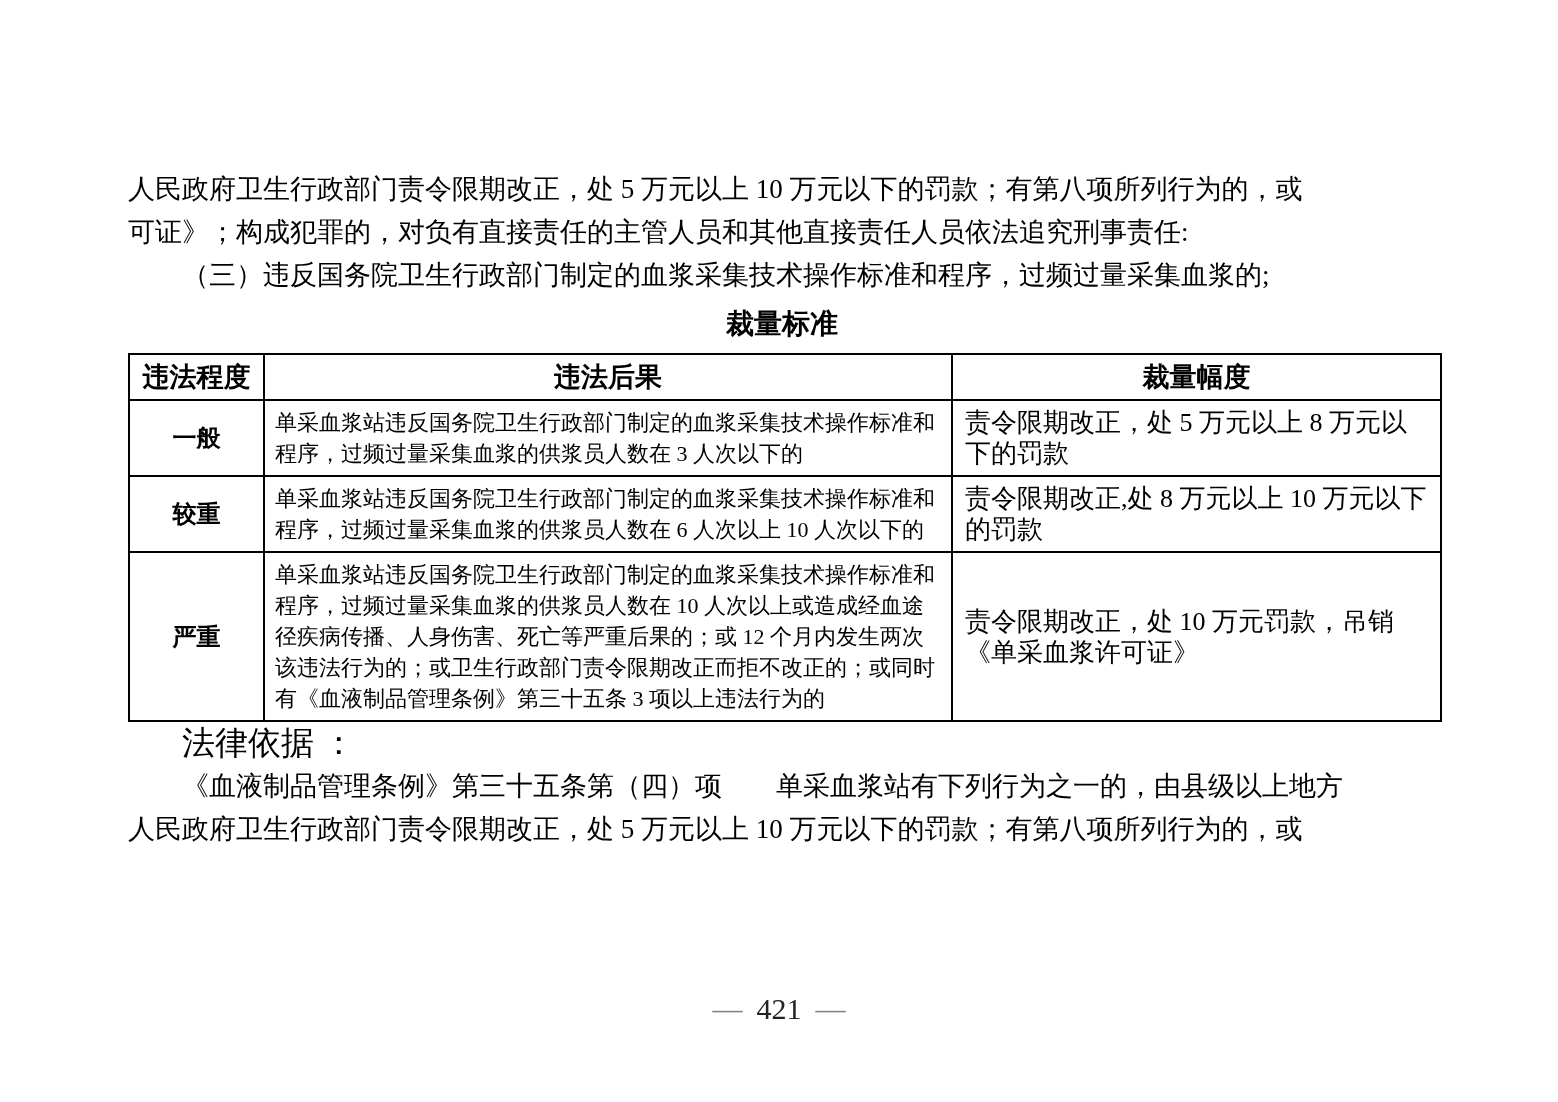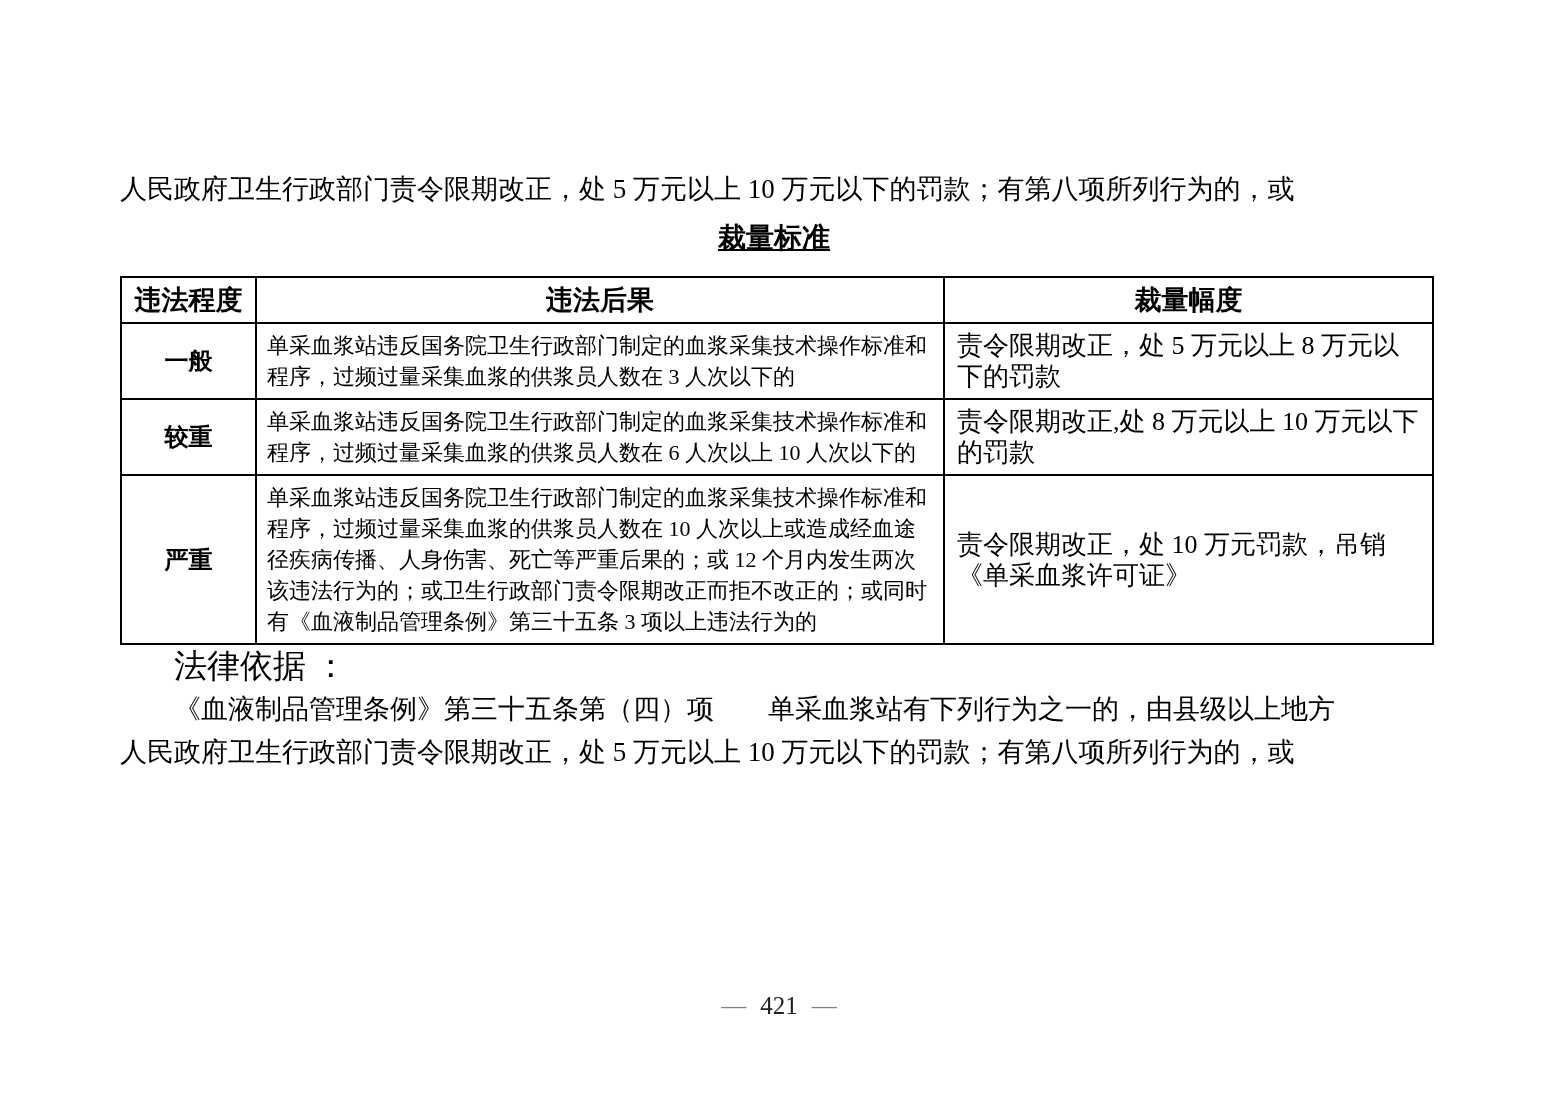--- a/index.html
+++ b/index.html
@@ -13,40 +13,39 @@
     color: #000000;
   }
   .page {
     position: relative;
     width: 1558px;
     height: 1102px;
     background: #ffffff;
   }
   .content {
     position: absolute;
-    left: 120px;
+    left: 128px;
     top: 168px;
     width: 1308px;
   }
   .bodyline {
     font-size: 27px;
     line-height: 43px;
     white-space: nowrap;
   }
   .indent2 {
     padding-left: 54px;
   }
   .table-title {
-    margin: 10px 0 21px 0;
+    margin: 10px 0 12px 0;
     text-align: center;
     font-family: "Liberation Sans", "DejaVu Sans", sans-serif;
     font-weight: bold;
     font-size: 28px;
     line-height: 34px;
-    text-decoration: underline;
   }
   table.ruling {
     border-collapse: collapse;
     table-layout: fixed;
     width: 1312px;
   }
   table.ruling th, table.ruling td {
     border: 2px solid #000000;
     vertical-align: middle;
   }
@@ -92,36 +91,38 @@
     padding-left: 54px;
     font-size: 33px;
     line-height: 43px;
   }
   .footer {
     position: absolute;
     top: 992px;
     left: 0;
     width: 1558px;
     text-align: center;
-    font-size: 25px;
+    font-size: 30px;
     color: #222222;
   }
   .footer .dash {
     color: #808080;
     padding: 0 14px;
   }
 </style>
 </head>
 <body>
 
 <div class="page">
   <div class="content">
 
     <div>
       <div class="bodyline">人民政府卫生行政部门责令限期改正，处 5 万元以上 10 万元以下的罚款；有第八项所列行为的，或</div>
+      <div class="bodyline">可证》；构成犯罪的，对负有直接责任的主管人员和其他直接责任人员依法追究刑事责任:</div>
+      <div class="bodyline indent2">（三）违反国务院卫生行政部门制定的血浆采集技术操作标准和程序，过频过量采集血浆的;</div>
     </div>
 
     <div class="table-title">裁量标准</div>
 
     <table class="ruling">
       <colgroup>
         <col style="width:135px">
         <col style="width:688px">
         <col style="width:489px">
       </colgroup>

